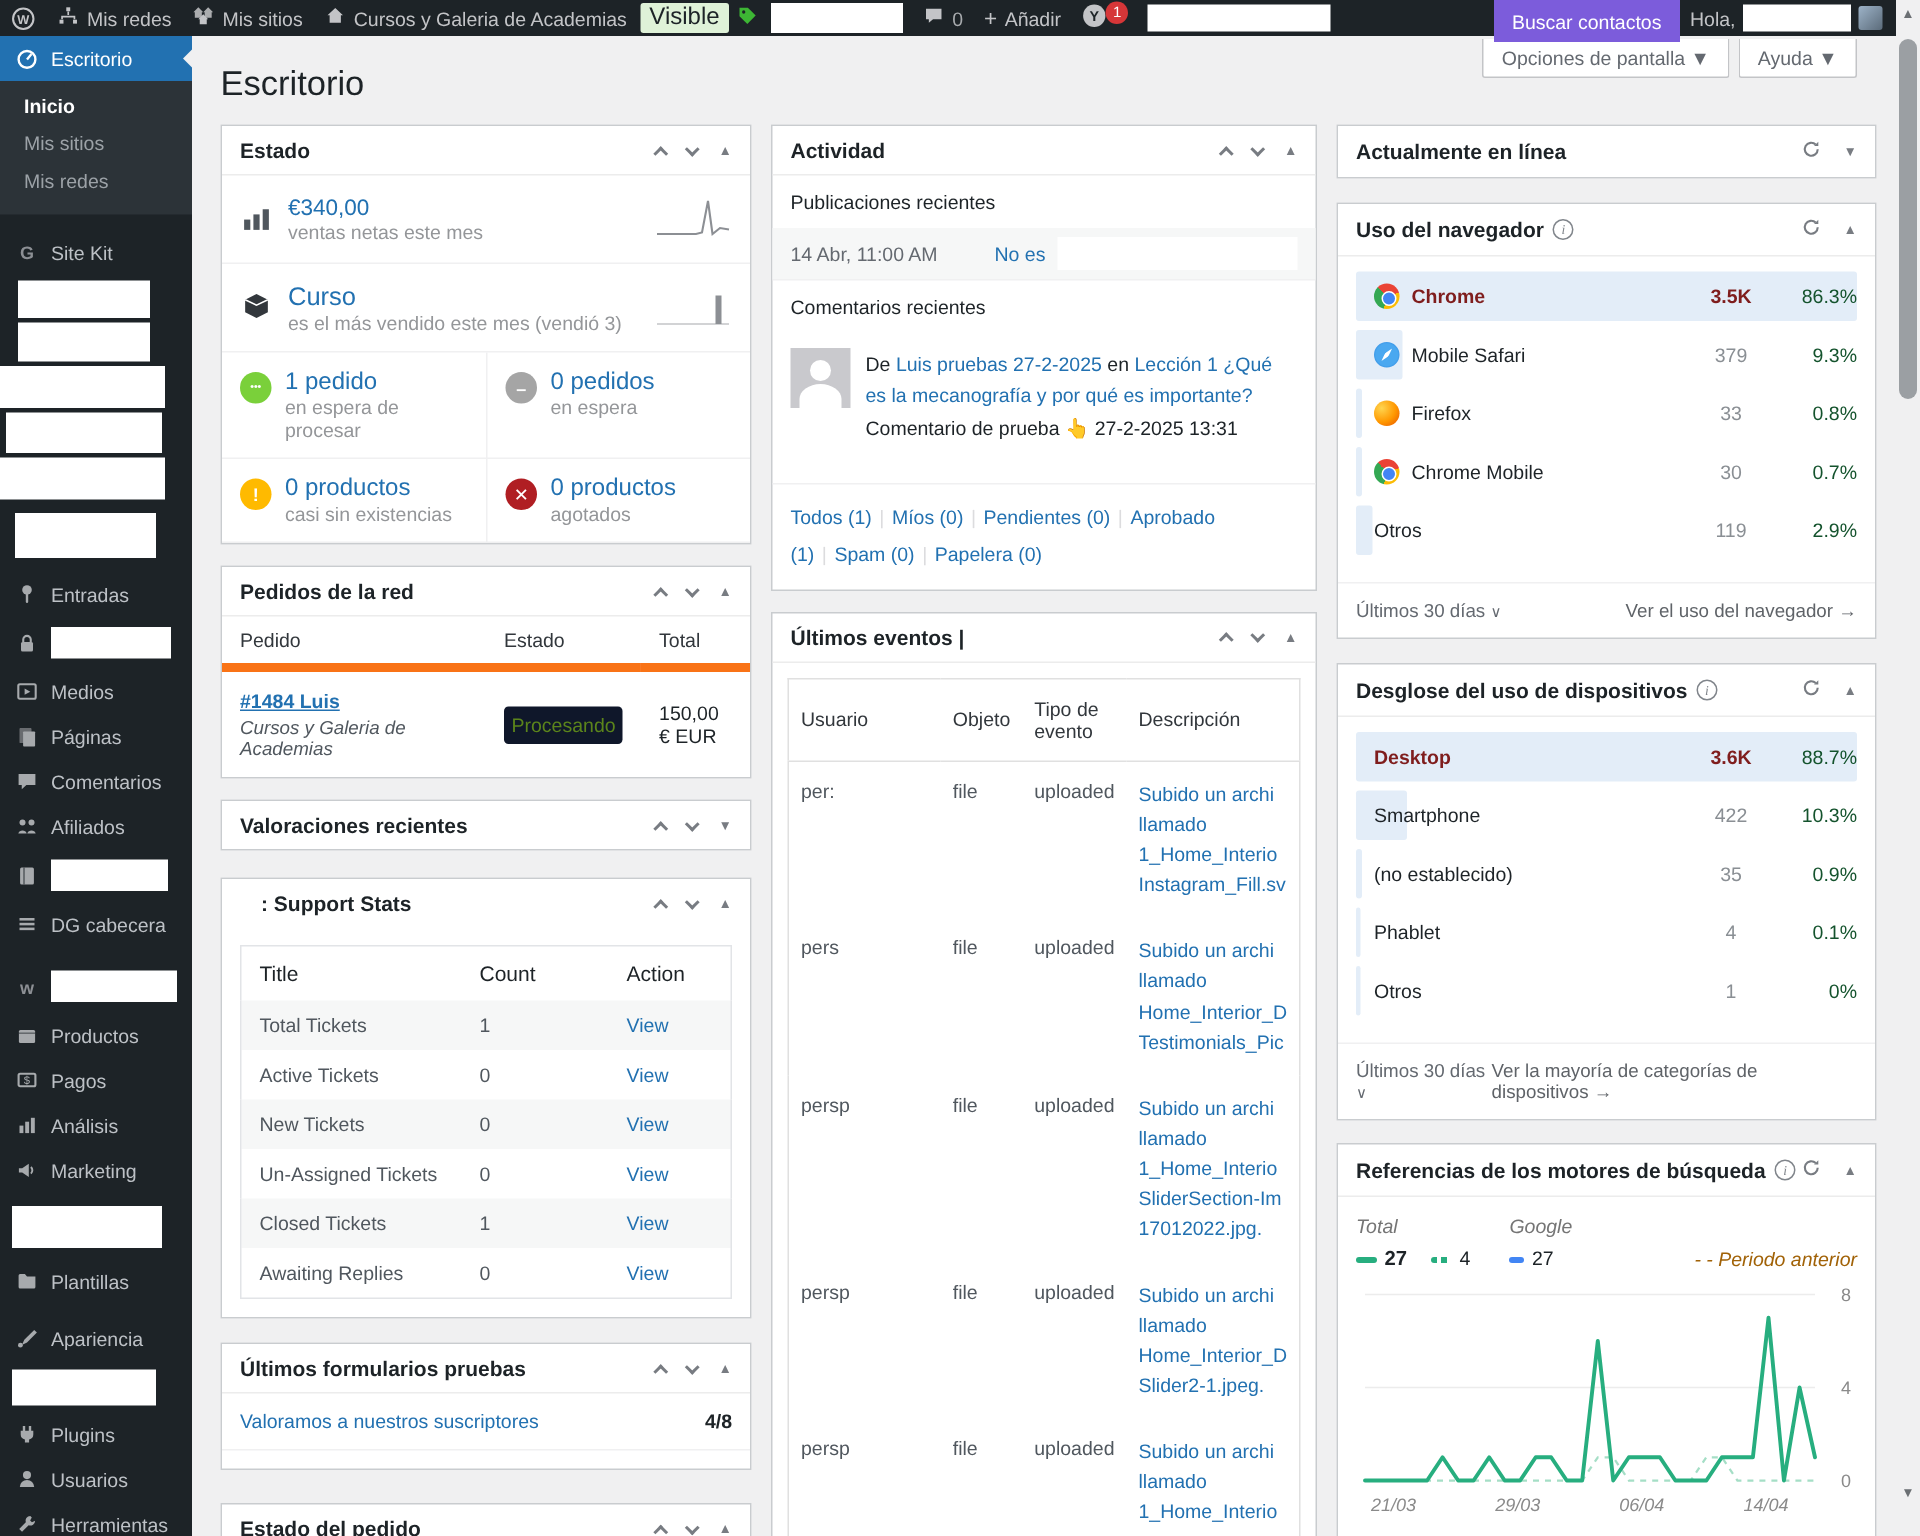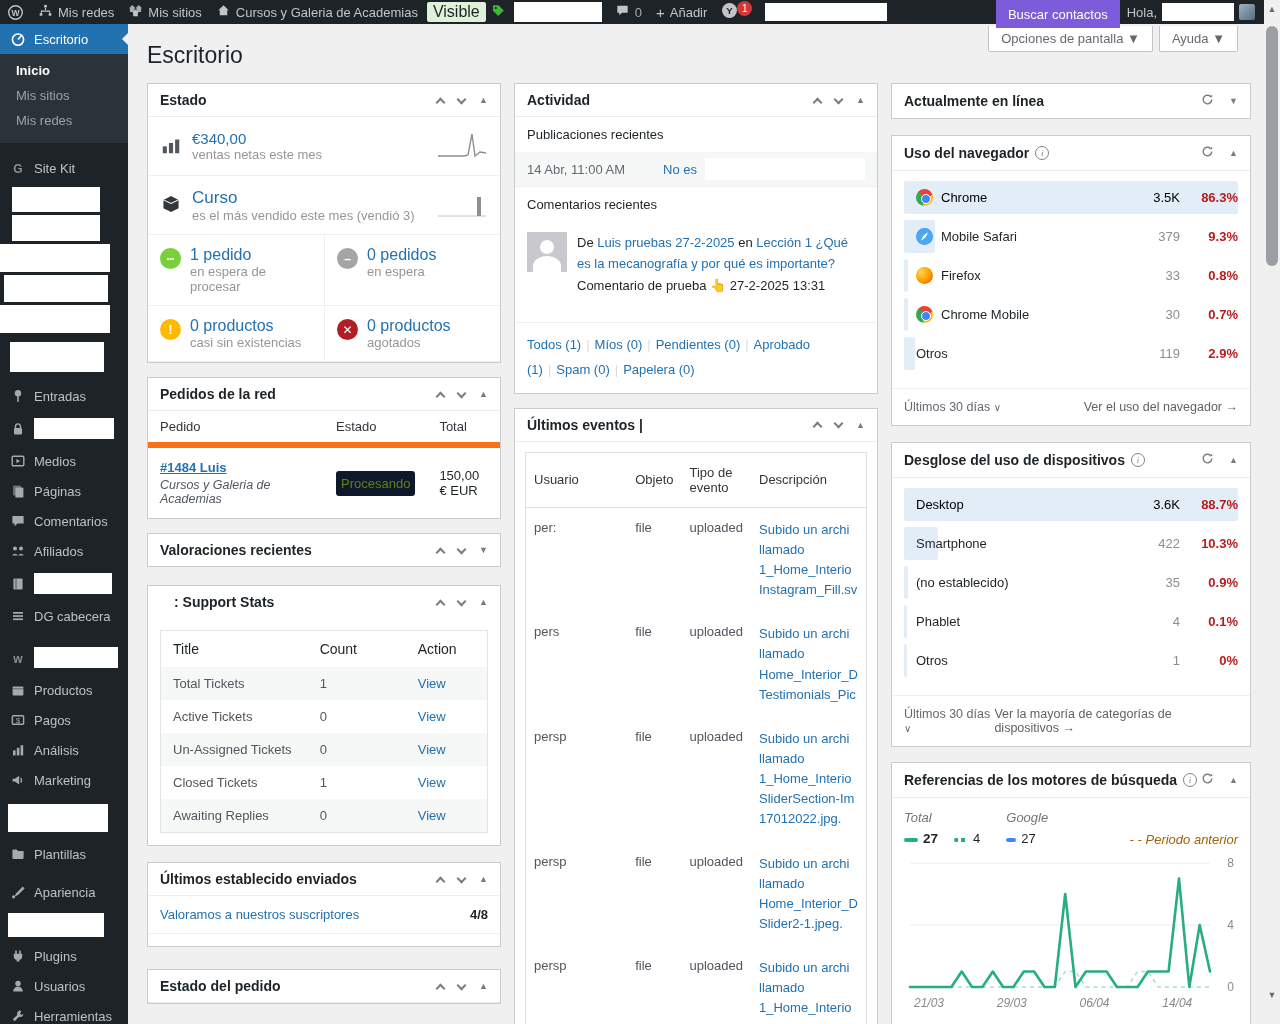--- a/index.html
+++ b/index.html
@@ -89,23 +89,23 @@
   .ev-wrap{padding:10px;position:relative}
   .ev-table{border:1px solid #e0e0e0}
   .ev-table th{text-align:left;font-weight:400;color:#32373c;padding:12px 8px;border-bottom:1px solid #e0e0e0;vertical-align:middle}
   .ev-table td{padding:12px 8px;vertical-align:top;color:#50575e}
   .ev-desc div{color:#2271b1;line-height:1.55;white-space:nowrap;overflow:hidden}
   
   .sk-rows{padding:10px 12px 4px}
   .sk-row{position:relative;height:33px;display:flex;align-items:center;margin-bottom:6px}
   .sk-bar{position:absolute;left:0;top:0;bottom:0;background:#e3edf8;border-radius:2px}
   .sk-row .nm{position:relative;display:flex;align-items:center;gap:8px;padding-left:12px}
-  .sk-row .vv{position:relative;margin-left:auto;color:#8a8f94;width:52px;text-align:right}
-  .sk-row .pp{position:relative;width:58px;text-align:right;font-weight:bold;color:#b91c1c}
-  .sk-row.first .nm,.sk-row.first .vv{font-weight:normal;color:#000000}
+  .sk-row .vv{position:relative;margin-left:auto;color:#8a8f94;width:52px;text-align:center}
+  .sk-row .pp{position:relative;width:58px;text-align:right;font-weight:normal;color:#14532d}
+  .sk-row.first .nm,.sk-row.first .vv{font-weight:bold;color:#7f1d1d}
   .sk-foot{border-top:1px solid #f0f0f1;margin-top:8px;padding:11px 12px;display:flex;
     justify-content:space-between;color:#646970;font-size:12.5px}
   .sk-foot .rlink{color:#5f6368}
   .bicon{width:17px;height:17px;border-radius:50%;flex:none;position:relative}
   .bicon.chrome{background:conic-gradient(from -45deg,#ea4335 0 33%,#fbbc05 0 66%,#34a853 0 100%)}
   .bicon.chrome::after{content:"";position:absolute;left:4.5px;top:4.5px;width:8px;height:8px;
     border-radius:50%;background:#4285f4;border:1.5px solid #fff}
   .bicon.safari{background:radial-gradient(circle at 50% 50%,#4aa8f0 0 60%,#1b6fd0)}
   .bicon.safari::after{content:"";position:absolute;left:7px;top:3px;width:3px;height:11px;background:#fff;
     transform:rotate(40deg);clip-path:polygon(50% 0,100% 50%,50% 100%,0 50%)}
@@ -512,20 +512,25 @@
                   <td>Total Tickets</td>
                   <td>1</td>
                   <td><a>View</a></td>
                 </tr>
                 <tr>
                   <td>Active Tickets</td>
                   <td>0</td>
                   <td><a>View</a></td>
                 </tr>
                 <tr>
+                  <td>New Tickets</td>
+                  <td>0</td>
+                  <td><a>View</a></td>
+                </tr>
+                <tr>
                   <td>Un-Assigned Tickets</td>
                   <td>0</td>
                   <td><a>View</a></td>
                 </tr>
                 <tr>
                   <td>Closed Tickets</td>
                   <td>1</td>
                   <td><a>View</a></td>
                 </tr>
                 <tr>
@@ -533,21 +538,21 @@
                   <td>0</td>
                   <td><a>View</a></td>
                 </tr>
               </tbody>
           </table>
         </div>
       </div>
 
       <div class="postbox" style="margin-top:16px">
         <div class="pb-head">
-            <span>Últimos establecido enviados</span>
+            <span>Últimos formularios pruebas</span>
           <span class="pb-ctrl">
               <span class="chev up"></span>
               <span class="chev down"></span>
               <span class="tri">▲</span>
             </span>
           </div>
         <div class="form-row">
           <a>Valoramos a nuestros suscriptores</a>
           <b>4/8</b>
         </div>

